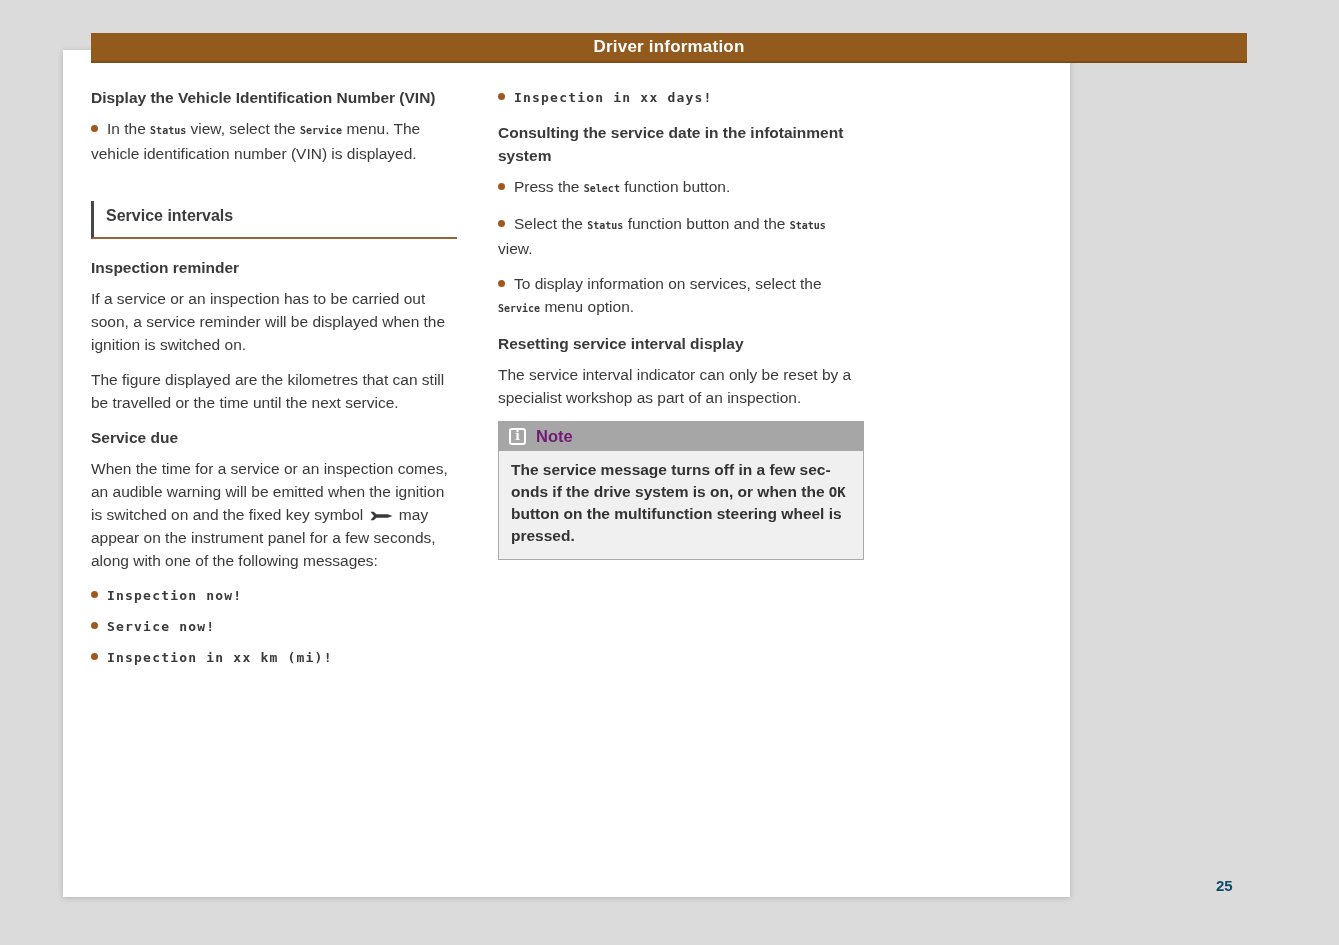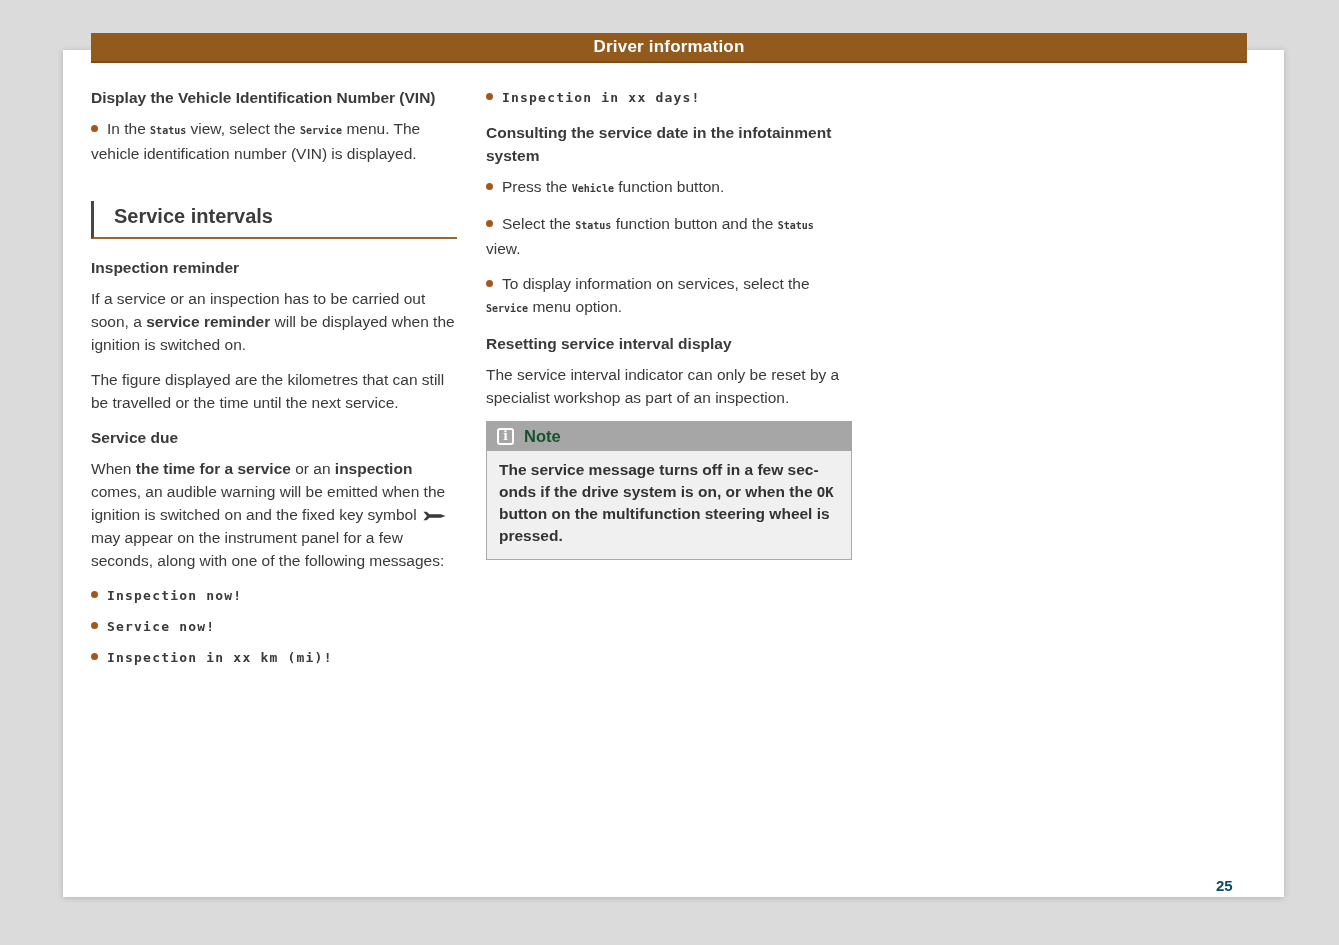--- a/index.html
+++ b/index.html
@@ -18,79 +18,79 @@
   html,body{width:1339px;height:945px;}
   body{
     background:var(--bg);
     font-family:"Liberation Sans","DejaVu Sans",sans-serif;
     color:var(--text);
     position:relative;
     overflow:hidden;
   }
   .canvas{position:absolute;inset:0;width:1339px;height:945px;}
   .sheet{
-    position:absolute;left:63px;top:50px;width:1221px;height:847px;
+    position:absolute;left:63px;top:50px;width:1007px;height:847px;
     background:var(--page);
     box-shadow:0 1px 6px rgba(0,0,0,.18);
   }
   .header-bar{
     position:absolute;left:28px;top:-17px;width:1156px;height:30px;
     background:var(--accent);
     border-bottom:2px solid rgba(60,30,0,.25);
     display:flex;align-items:center;justify-content:center;
   }
   .header-bar .title{
     color:#ffffff;font-weight:700;font-size:17px;letter-spacing:.2px;
   }
   .columns{
     position:absolute;left:28px;top:36px;width:1156px;
-    display:flex;gap:29px;align-items:flex-start;
+    display:flex;gap:41px;align-items:flex-start;
   }
   .col{width:366px;font-size:15.5px;line-height:23px;hyphens:manual;}
   .para{margin-bottom:12px;}
   .h3{font-weight:700;margin:12px 0 8px 0;}
   .col > .h3:first-child{margin-top:0;}
   .section-title{
-    font-size:20px;font-weight:700;color:#3c3c3c;
+    font-size:16px;font-weight:700;color:#3c3c3c;
     margin:36px 0 17px 0;
-    padding:3px 0 9px 20px;
+    padding:3px 0 9px 12px;
     border-left:3px solid var(--bar);
     border-bottom:2px solid var(--rule);
     line-height:24px;
   }
   .dot{
     display:inline-block;width:7px;height:7px;border-radius:50%;
     background:var(--bullet);vertical-align:2px;margin-right:9px;
   }
   .mono{
     font-family:"DejaVu Sans Mono","Liberation Mono",monospace;
     font-weight:700;font-size:10px;letter-spacing:0;
   }
   .mono-line .mono{font-size:13px;letter-spacing:1.2px;}
   .bullet{margin-bottom:12px;}
   .bullet.mono-line{margin-bottom:8px;line-height:22px;}
-  .bold{font-weight:700;text-align:center;}
+  .bold{font-weight:400;text-align:center;}
   .wrench{vertical-align:-1px;margin:0 2px;}
   .note-box{
     margin-top:5px;width:366px;
     border:1px solid var(--note-border);
     background:var(--note-body);
   }
   .note-head{
     background:var(--note-head);height:30px;
     display:flex;align-items:center;gap:10px;padding:0 10px;
     margin:-1px;border:1px solid var(--note-head);
   }
   .note-head .ibox{
     width:17px;height:17px;border:2px solid #fff;border-radius:3px;
     display:flex;align-items:center;justify-content:center;
     color:#fff;font-family:"DejaVu Serif",serif;font-weight:700;
     font-size:12px;line-height:1;
   }
-  .note-head .note-title{color:#14532d;font-weight:700;font-size:16.5px;}
+  .note-head .note-title{color:#701a75;font-weight:700;font-size:16.5px;}
   .note-body{
     padding:9px 12px 12px 12px;font-weight:700;line-height:22px;
     color:#333333;
   }
   .note-body .mono{font-size:14px;}
   .page-num{
     position:absolute;left:1216px;top:877px;
     font-size:15px;font-weight:700;color:#0c4a6e;
   }
 </style>
@@ -114,21 +114,21 @@
           <div class="para"><span>When </span><span class="bold">the time for a service</span><span> or an </span><span class="bold">inspec­tion</span><span> comes, an audible warning will be emit­ted when the ignition is switched on and the fixed key symbol </span><svg class="wrench" width="23" height="10" viewBox="0 0 26 10">
               <path fill="#3a3a3a" d="M0.5,0.2 L4.2,0.2 L7.2,3 L20,3.1 L25.5,5 L20,6.9 L7.2,7 L4.2,9.8 L0.5,9.8 L4.5,5 Z"></path>
             </svg><span> may appear on the in­strument panel for a few seconds, along with one of the following messages:</span></div>
           <div class="bullet mono-line"><span class="dot"></span><span class="mono">Inspection now!</span></div>
           <div class="bullet mono-line"><span class="dot"></span><span class="mono">Service now!</span></div>
           <div class="bullet mono-line"><span class="dot"></span><span class="mono">Inspection in xx km (mi)!</span></div>
         </div>
       <div class="col" id="col-right">
           <div class="bullet mono-line"><span class="dot"></span><span class="mono">Inspection in xx days!</span></div>
           <div class="h3"><span>Consulting the service date in the infotain­ment system</span></div>
-          <div class="bullet"><span class="dot"></span><span>Press the </span><span class="mono">Vehicle</span><span> function button.</span></div>
+          <div class="bullet"><span class="dot"></span><span>Press the </span><span class="mono">Select</span><span> function button.</span></div>
           <div class="bullet"><span class="dot"></span><span>Select the </span><span class="mono">Status</span><span> function button and the </span><span class="mono">Status</span><span> view.</span></div>
           <div class="bullet"><span class="dot"></span><span>To display information on services, select the </span><span class="mono">Service</span><span> menu option.</span></div>
           <div class="h3"><span>Resetting service interval display</span></div>
           <div class="para"><span>The service interval indicator can only be re­set by a specialist workshop as part of an in­spection.</span></div>
           <div class="note-box">
             <div class="note-head">
               <span class="ibox">i</span>
               <span class="note-title">Note</span>
             </div>
             <div class="note-body"><span>The service message turns off in a few sec­onds if the drive system is on, or when the </span><span class="mono">OK</span><span> button on the multifunction steering wheel is pressed.</span></div>

